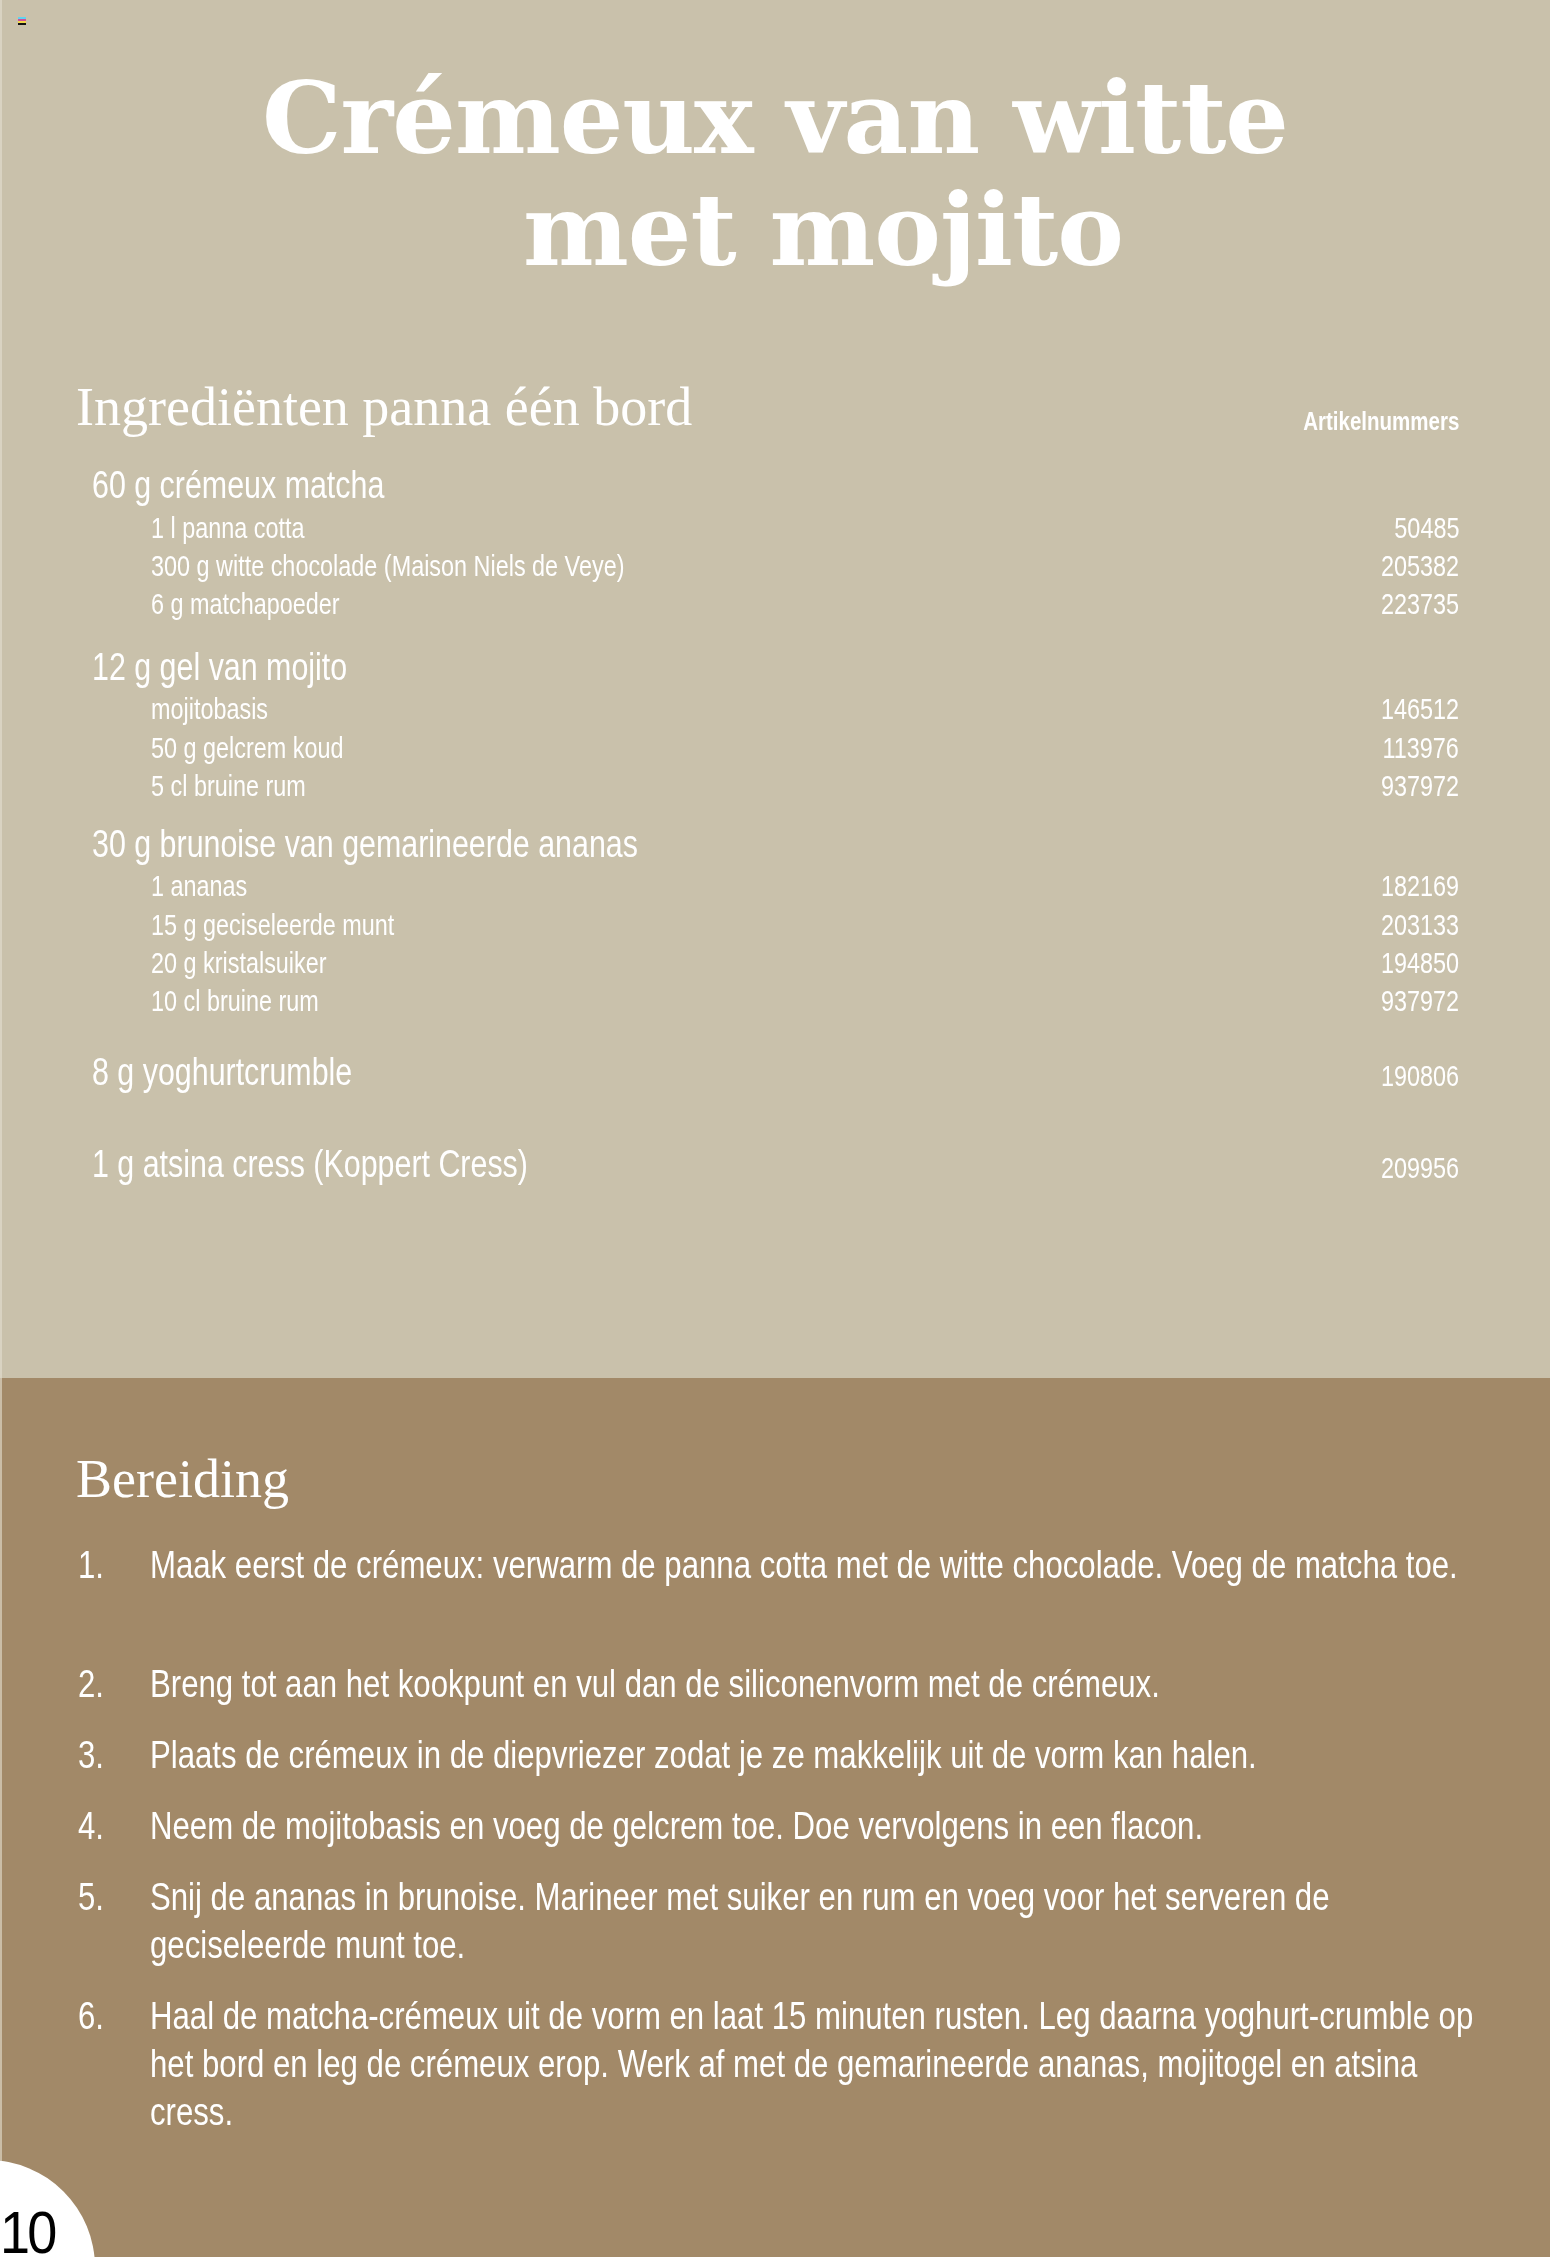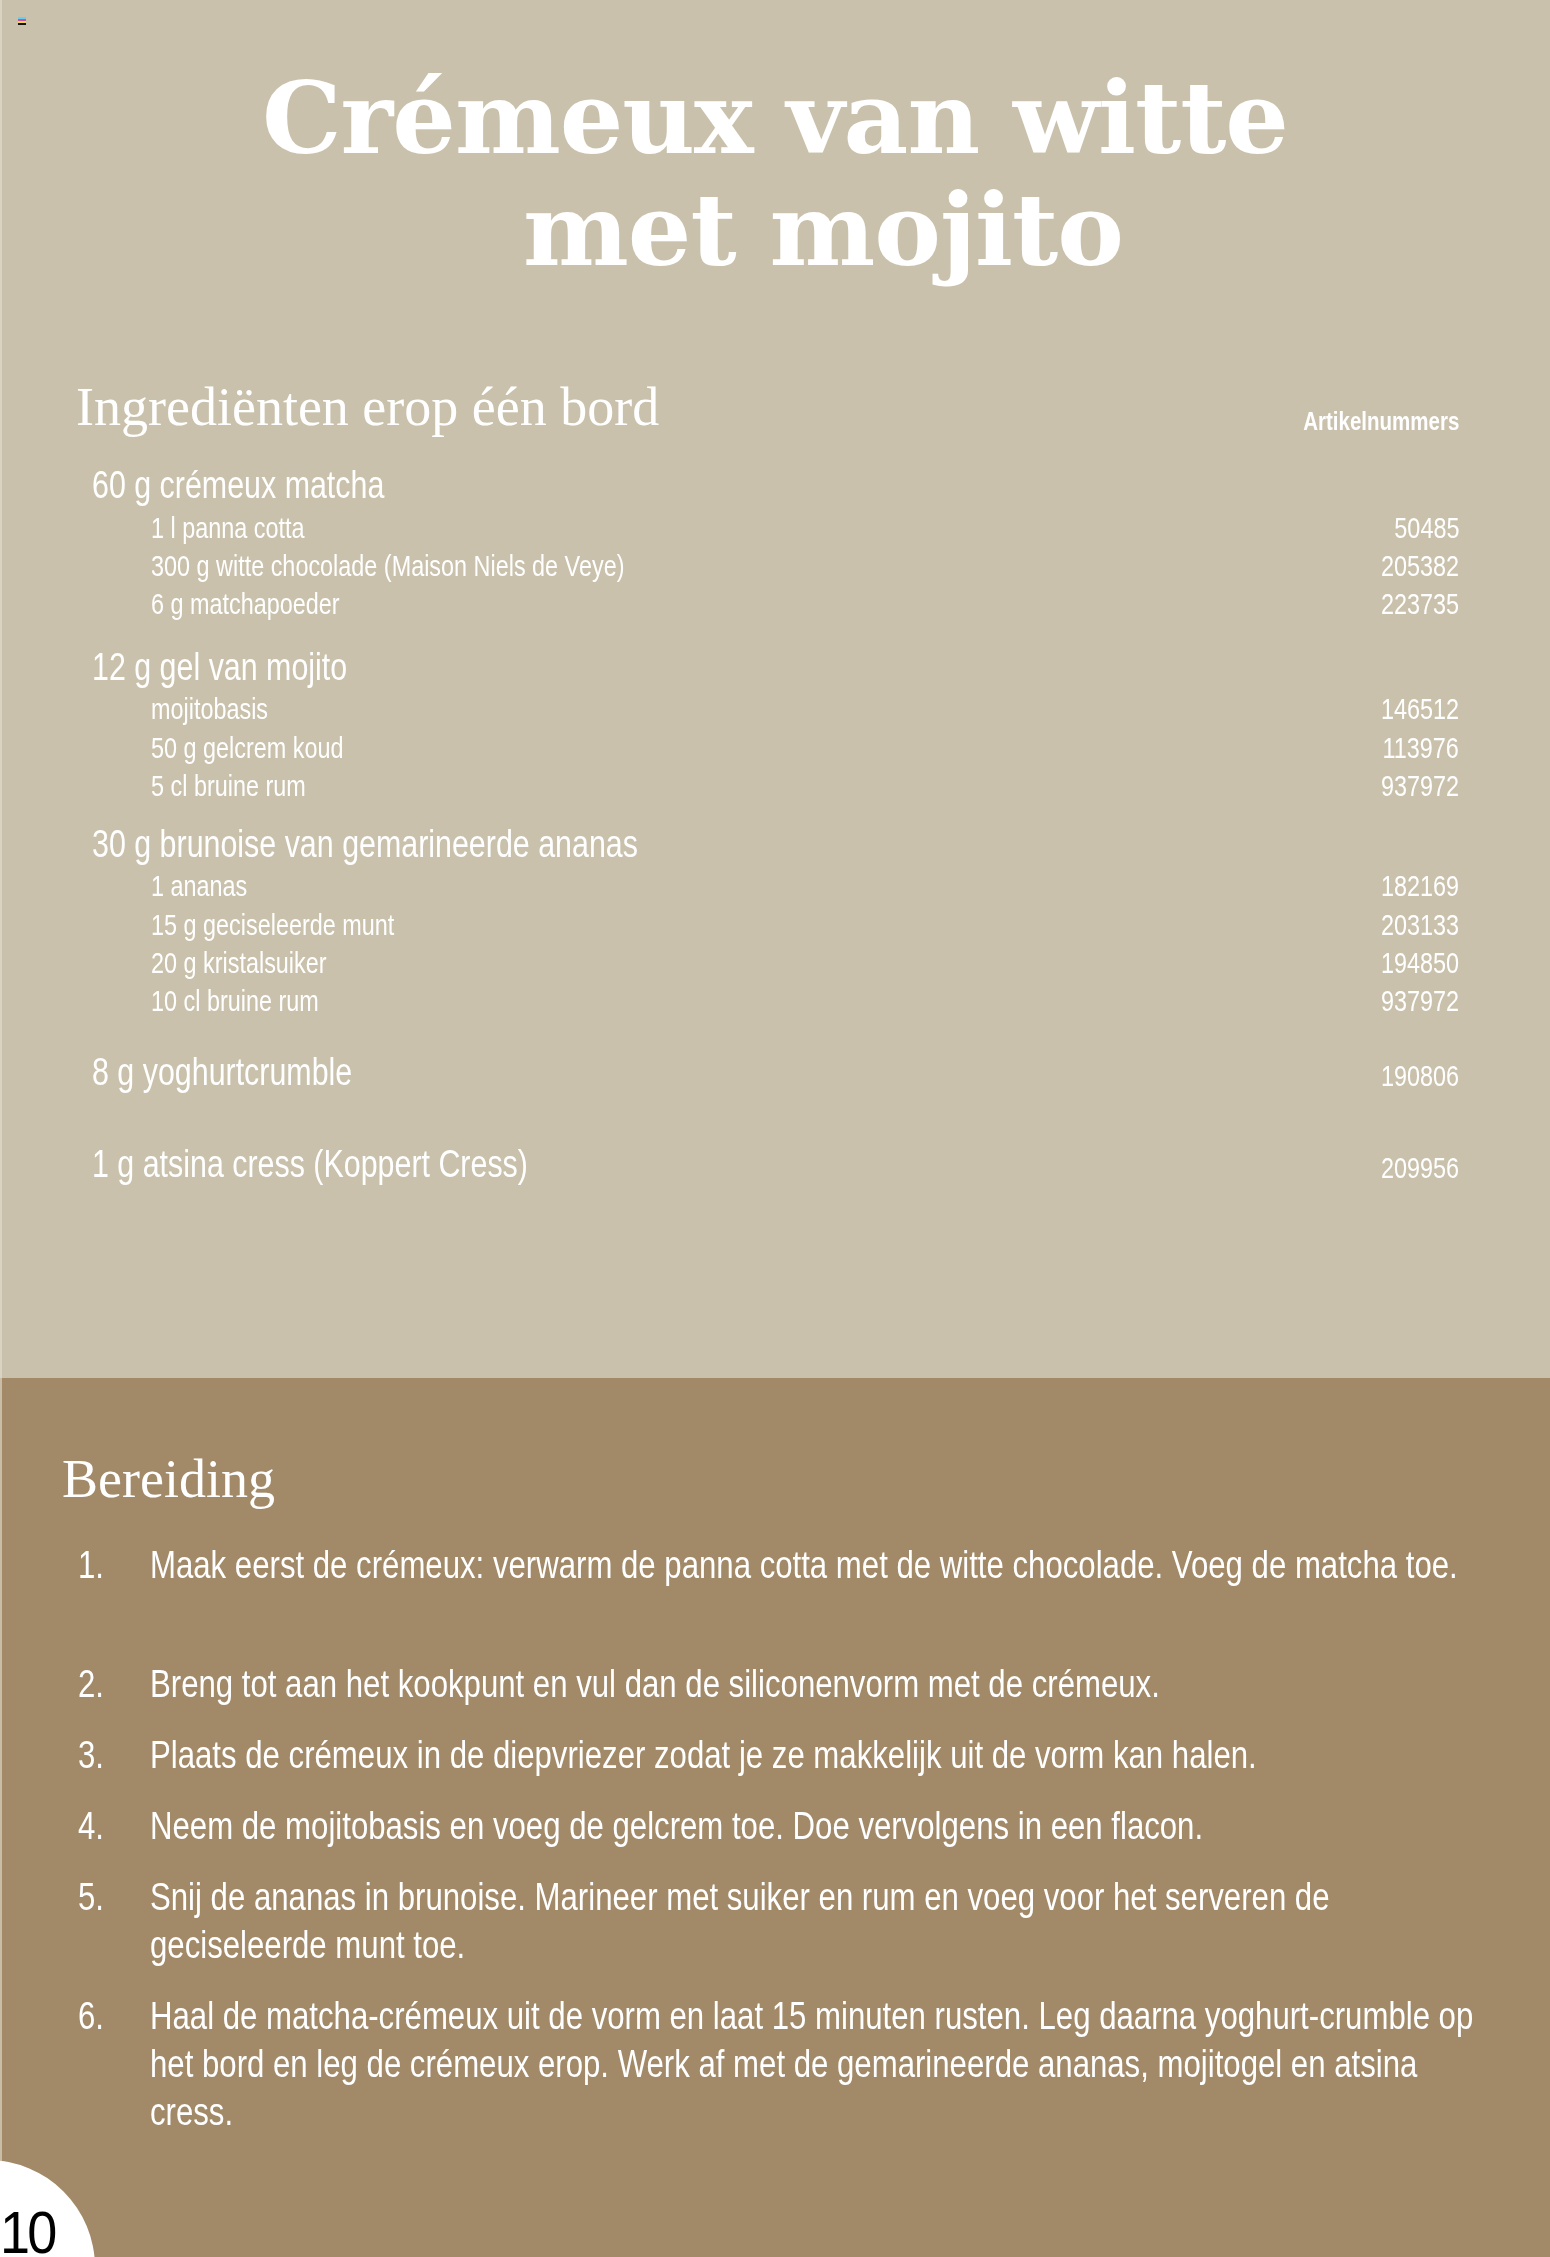--- a/index.html
+++ b/index.html
@@ -37,21 +37,21 @@
 <div class="regmark">
   <span style="background:#5FD3F0"></span>
   <span style="background:#D0509A"></span>
   <span style="background:#F2D64A"></span>
   <span style="background:#111"></span>
 </div>
 
 <div class="title t1">Crémeux van witte</div>
 <div class="title t2">met mojito</div>
 
-<div class="h2" style="left:76px; top:380px;">Ingrediënten erop één bord</div>
+<div class="h2" style="left:76px; top:380px;">Ingrediënten panna één bord</div>
 <div class="art-head">Artikelnummers</div>
 
 <div class="row" style="top:504px;">
   <span class="ing group">60 g crémeux matcha</span>
 </div>
 <div class="row" style="top:543px;">
   <span class="ing item">1 l panna cotta</span>
   <span class="num">50485</span>
 </div>
 <div class="row" style="top:581px;">
@@ -102,21 +102,21 @@
 <div class="row" style="top:1091px;">
   <span class="ing group">8 g yoghurtcrumble</span>
   <span class="num">190806</span>
 </div>
 
 <div class="row" style="top:1183px;">
   <span class="ing group">1 g atsina cress (Koppert Cress)</span>
   <span class="num">209956</span>
 </div>
 
-<div class="h2" style="left:62px; top:1452px;">Bereiding</div>
+<div class="h2" style="left:76px; top:1452px;">Bereiding</div>
 
 <div class="step" style="top:1541px;">
   <span class="n">1.</span>
   <span class="txt">Maak eerst de crémeux: verwarm de panna cotta met de witte chocolade. Voeg de matcha toe.</span>
 </div>
 <div class="step" style="top:1660px;">
   <span class="n">2.</span>
   <span class="txt">Breng tot aan het kookpunt en vul dan de siliconenvorm met de crémeux.</span>
 </div>
 <div class="step" style="top:1731px;">

